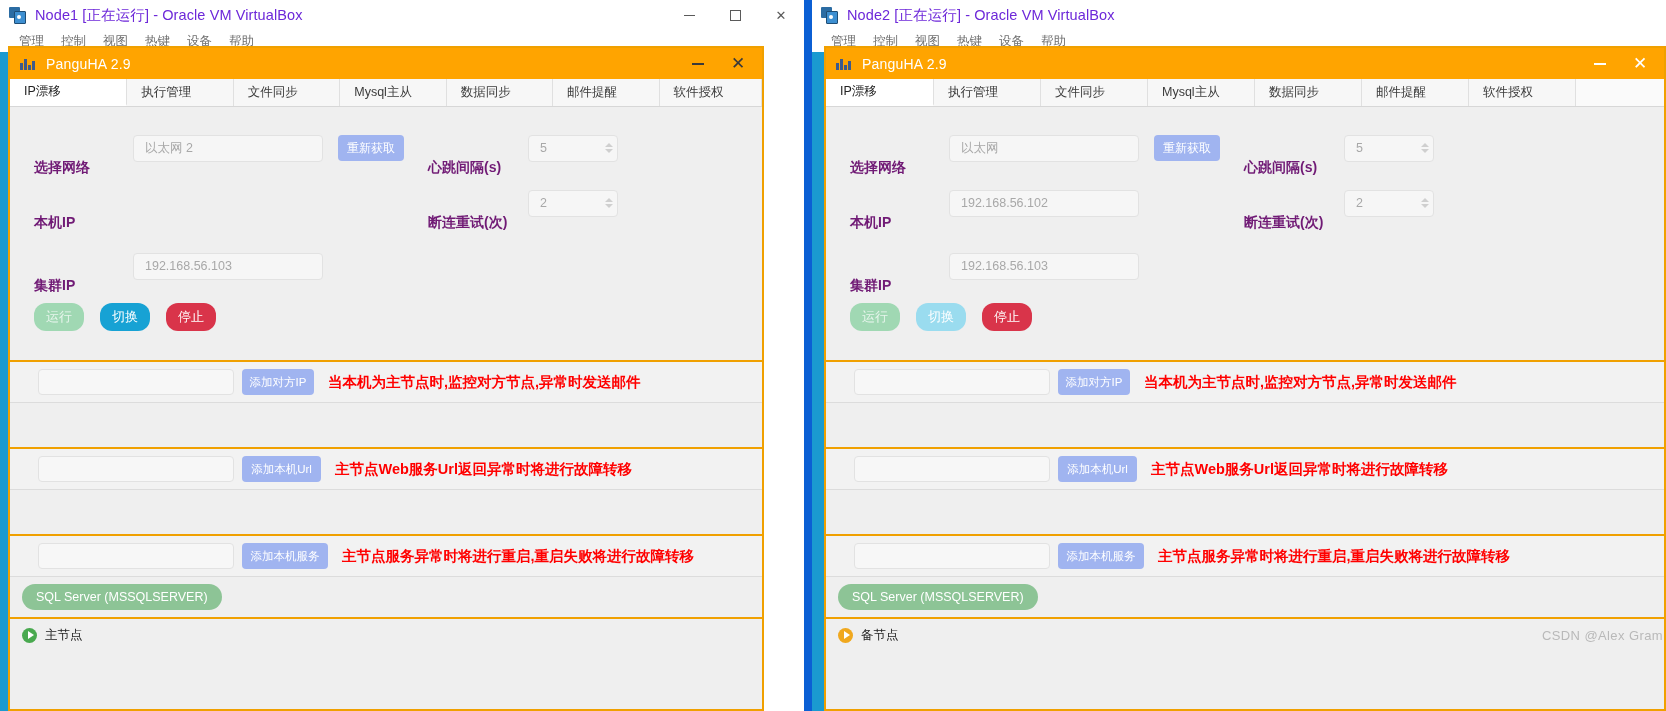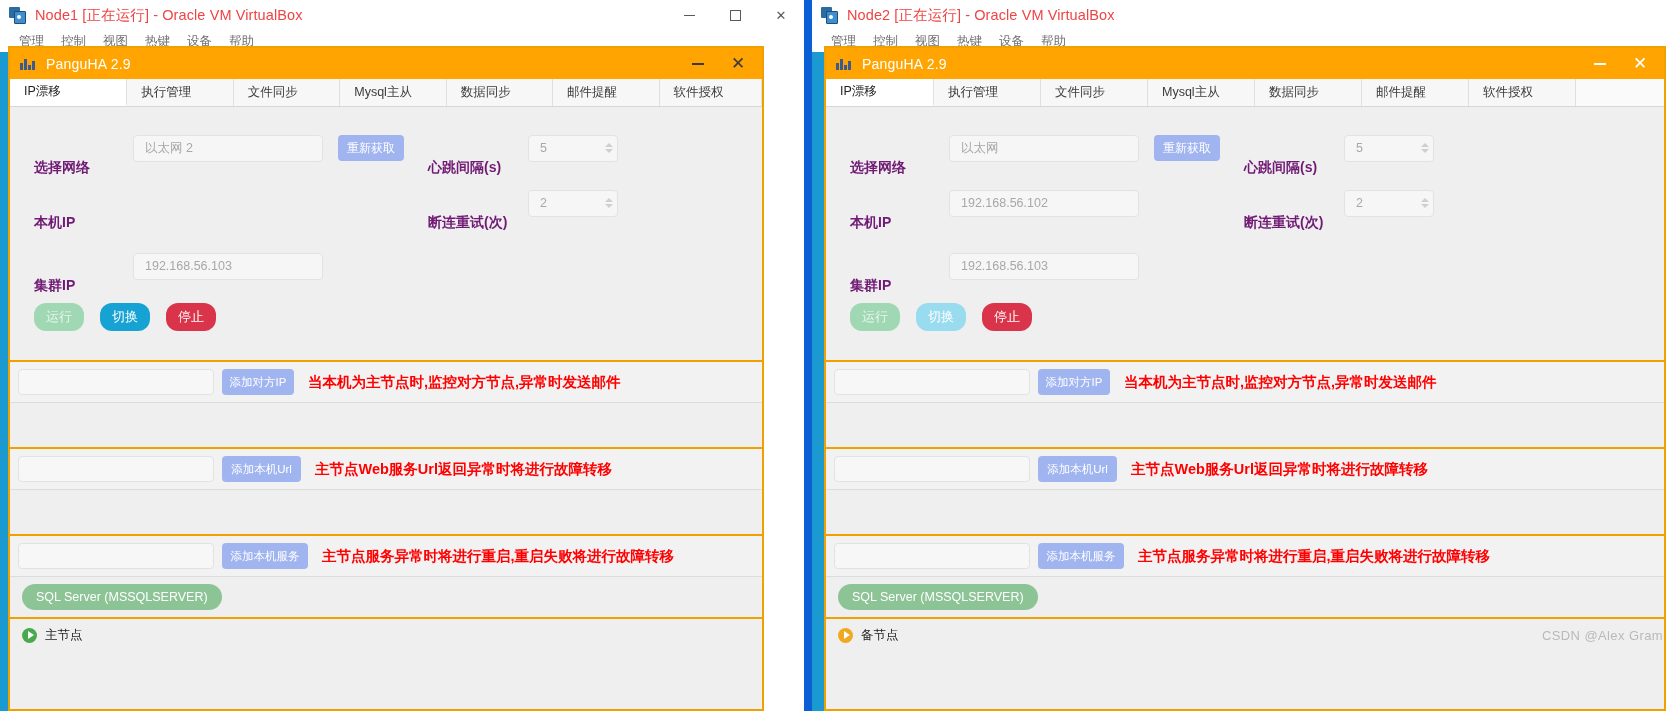--- a/index.html
+++ b/index.html
@@ -15,21 +15,21 @@
   .vbox { position: absolute; top: 0; background: #ffffff; overflow: hidden; }
   .vbox-titlebar {
     height: 30px; display: flex; align-items: center;
     padding-left: 9px; background: #ffffff; position: relative;
   }
   .vbox-icon { width: 17px; height: 17px; position: relative; flex: 0 0 auto; margin-right: 9px; }
   .vbox-icon .sq1 { position: absolute; left: 0; top: 0; width: 11px; height: 11px; background: #2b6ca3; border-radius: 1px; }
   .vbox-icon .sq2 { position: absolute; left: 5px; top: 4px; width: 12px; height: 13px; background: #3d8fd1;
                     border-radius: 1px; border: 1px solid #1e4d75; }
   .vbox-icon .dot { position: absolute; left: 8px; top: 8px; width: 4px; height: 4px; background: #fff; border-radius: 50%; }
-  .vbox-title { font-size: 14.5px; color: #ef4444; letter-spacing: .1px; white-space: nowrap; }
+  .vbox-title { font-size: 14.5px; color: #6d28d9; letter-spacing: .1px; white-space: nowrap; }
   .vbox-ctrls { position: absolute; right: 0; top: 0; height: 30px; display: flex; }
   .vbox-ctrl { width: 46px; height: 30px; display: flex; align-items: center; justify-content: center;
                font-size: 13px; color: #5a5a5a; }
   .vbox-ctrl .min-gl { display: block; width: 11px; height: 1px; background: #5a5a5a; }
   .vbox-ctrl .max-gl { display: block; width: 11px; height: 11px; border: 1px solid #5a5a5a; }
   .vbox-menubar { height: 22px; display: flex; align-items: center; padding-left: 19px; background: #fff; }
   .vbox-menu-item { font-size: 12.5px; color: #6f6f6f; margin-right: 17px; white-space: nowrap; }
 
   
   .app { position: absolute; background: #efefef; border: 2px solid #f0a000; overflow: hidden; }
@@ -76,21 +76,21 @@
   
   .actions { display: flex; gap: 16px; padding-left: 24px; padding-top: 6px; }
   .abtn { border-radius: 12px; height: 28px; min-width: 46px; display: flex; align-items: center;
           justify-content: center; font-size: 13px; color: #ffffff; padding: 0 12px; }
 
   .divider { height: 2px; background: #f0a000; width: 100%; }
   .divider-thin { height: 1px; background: #dcdcdc; width: 100%; }
 
   
   .panel { background: #efefef; }
-  .panel-row { display: flex; align-items: center; height: 40px; padding-left: 8px; background: #f2f2f2; }
+  .panel-row { display: flex; align-items: center; height: 40px; padding-left: 28px; background: #f2f2f2; }
   .panel-input { background: #f7f7f7; border: 1px solid #e2e2e2; border-radius: 4px; height: 26px; }
   .panel-btn { background: #a0b4f0; color: #fff; border-radius: 4px; height: 26px;
                display: flex; align-items: center; justify-content: center;
                font-size: 11.5px; white-space: nowrap; margin-left: 8px; }
   .panel-hint { color: #ff0000; font-weight: bold; white-space: nowrap; margin-left: 14px; }
   .panel-space { background: #efefef; }
   .tag { display: inline-flex; align-items: center; justify-content: center;
          background: #8dc496; color: #ffffff; border-radius: 14px; height: 26px;
          padding: 0 14px; font-size: 12.5px; white-space: nowrap; }
   .tag-row { padding: 7px 0 7px 12px; background: #efefef; }

